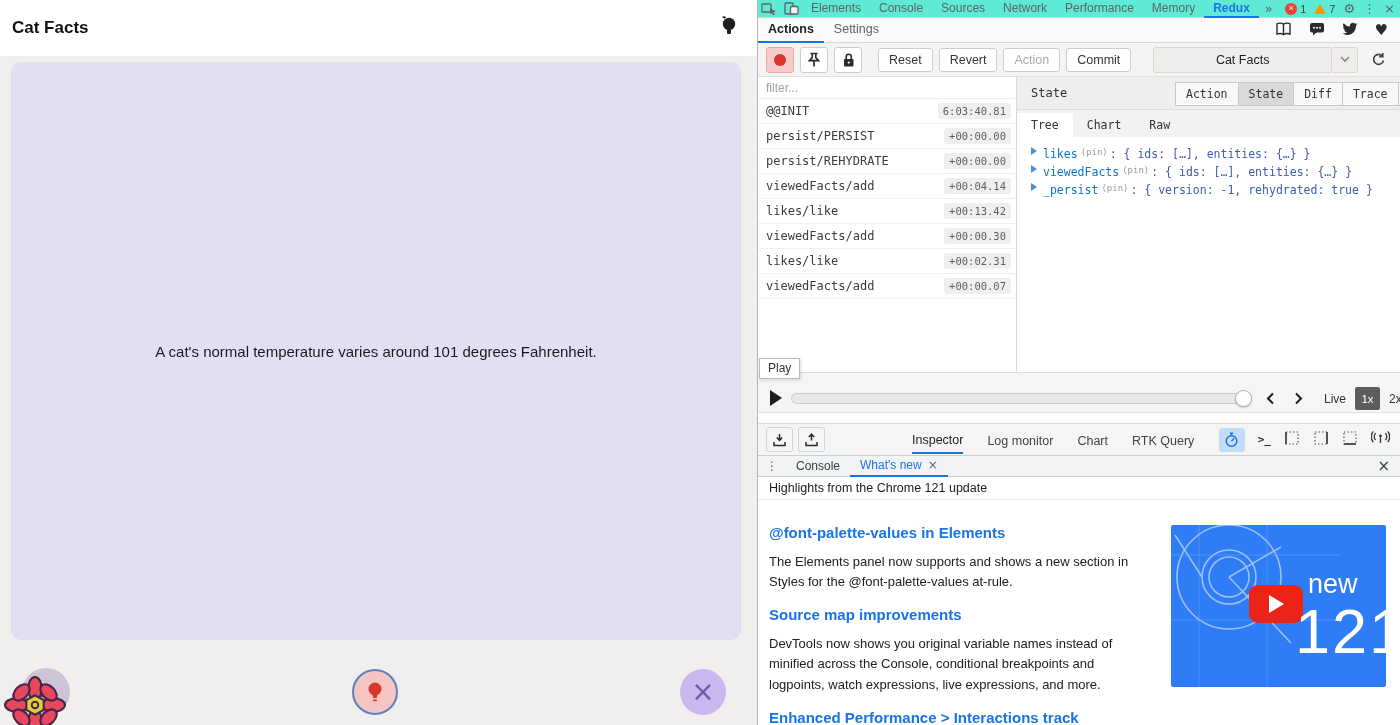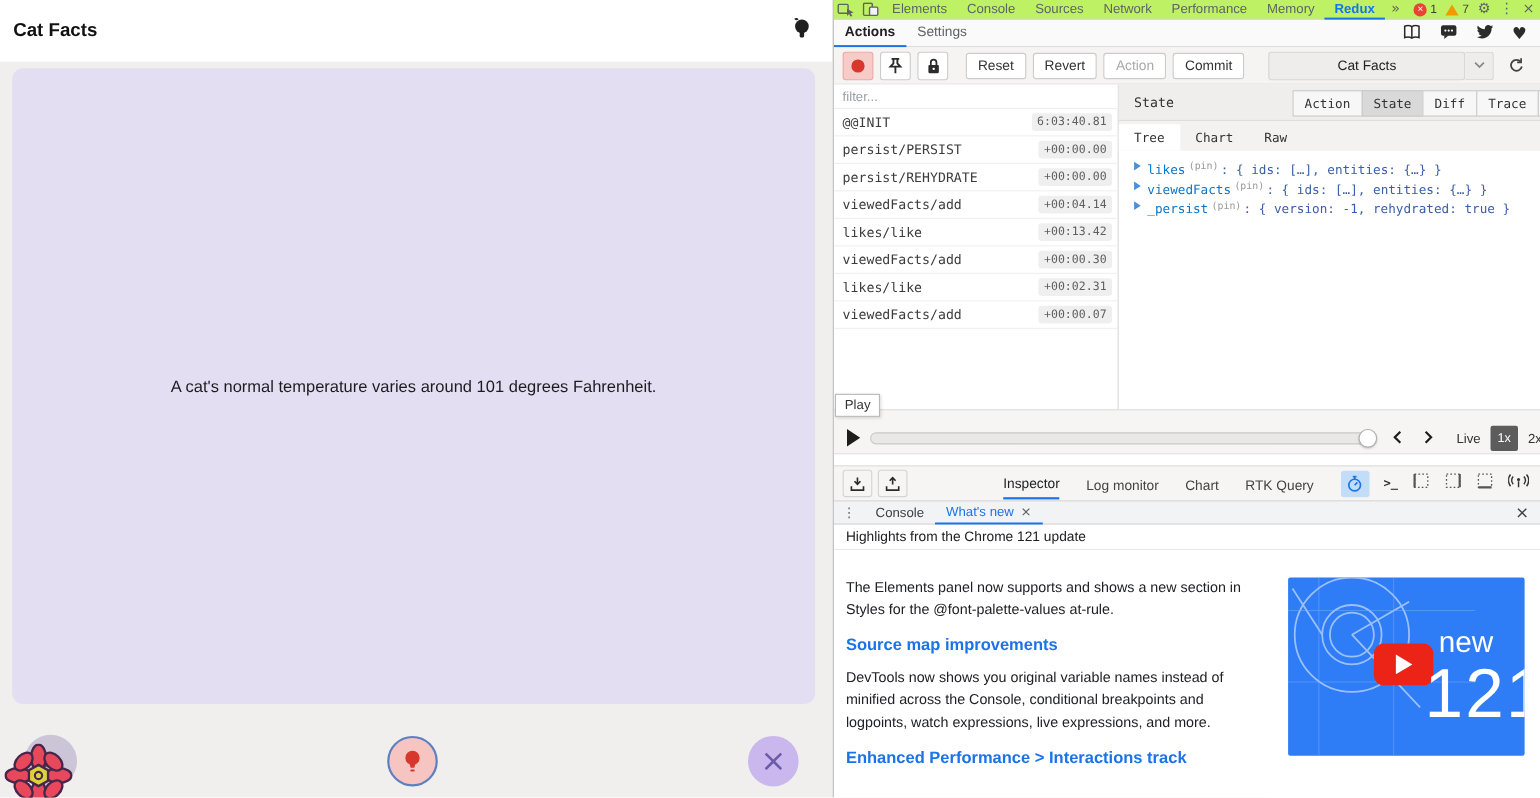--- a/index.html
+++ b/index.html
@@ -20,21 +20,21 @@
   .fab-back{left:22px;top:668px;width:48px;height:48px;background:#ccc5d8}
   .fab-back .arrow{font-size:24px;color:#4a4a4a;font-family:"DejaVu Sans",sans-serif}
   .fab-bulb{left:352px;top:669px;width:46px;height:46px;background:#f6c5c1;border:2px solid #5d80c2}
   .fab-close{left:680px;top:669px;width:46px;height:46px;background:#c9b7ee}
   .fab-close .x{font-size:28px;color:#6c5ba7;font-family:"DejaVu Sans",sans-serif;line-height:1}
   .flower{position:absolute;left:4px;top:676px;width:62px;height:58px;z-index:3}
 
   
   .devtools{position:absolute;left:757px;top:0;width:643px;height:725px;background:#fff;
     border-left:1px solid #b6b6b6;overflow:hidden}
-  .dt-tabrow{position:absolute;left:0;top:0;width:100%;height:18px;background:#bef264;
+  .dt-tabrow{position:absolute;left:0;top:0;width:100%;height:18px;background:#5eead4;
     border-bottom:1px solid #d0d0d0;display:flex;align-items:center;font-size:12px;color:#5f6368}
   .dt-ico{display:flex;align-items:center;justify-content:center;width:22px;height:18px;cursor:pointer}
   .dt-tab{padding:0 9px;height:18px;line-height:17px;cursor:pointer;white-space:nowrap}
   .dt-tab.active{color:#1a73e8;border-bottom:2px solid #1a73e8;font-weight:bold}
   .more-tabs{font-size:13px;color:#444;padding:0 6px;cursor:pointer}
   .dt-right{margin-left:auto;display:flex;align-items:center;gap:8px;padding-right:5px}
   .err-badge{display:flex;align-items:center;gap:3px;font-size:11px;color:#3c4043}
   .err-dot{width:12px;height:12px;border-radius:50%;background:#ea4335;color:#fff;font-size:9px;
     display:flex;align-items:center;justify-content:center;line-height:1}
   .warn-tri{width:0;height:0;border-left:6px solid transparent;border-right:6px solid transparent;
@@ -457,20 +457,21 @@
       <span class="drawer-tab active">
         <span>What's new</span>
         <span class="tab-x">×</span>
       </span>
       <span class="drawer-close glyph">×</span>
     </div>
 
     <div class="wn-header">Highlights from the Chrome 121 update</div>
     <div class="wn-body">
       <div class="wn-col">
+        <div class="wn-h">@font-palette-values in Elements</div>
         <p class="wn-p">The Elements panel now supports and shows a new section in Styles for the @font-palette-values at-rule.</p>
         <div class="wn-h">Source map improvements</div>
         <p class="wn-p">DevTools now shows you original variable names instead of minified across the Console, conditional breakpoints and logpoints, watch expressions, live expressions, and more.</p>
         <div class="wn-h">Enhanced Performance &gt; Interactions track</div>
       </div>
       <div class="wn-thumb">
         <svg width="170" height="162" viewBox="0 0 170 162" style="position:absolute;left:0;top:0">
           <g stroke="#a9c9fb" stroke-width="1.6" fill="none" opacity="0.9">
             <circle cx="58" cy="52" r="52"></circle>
             <circle cx="58" cy="52" r="27"></circle>

